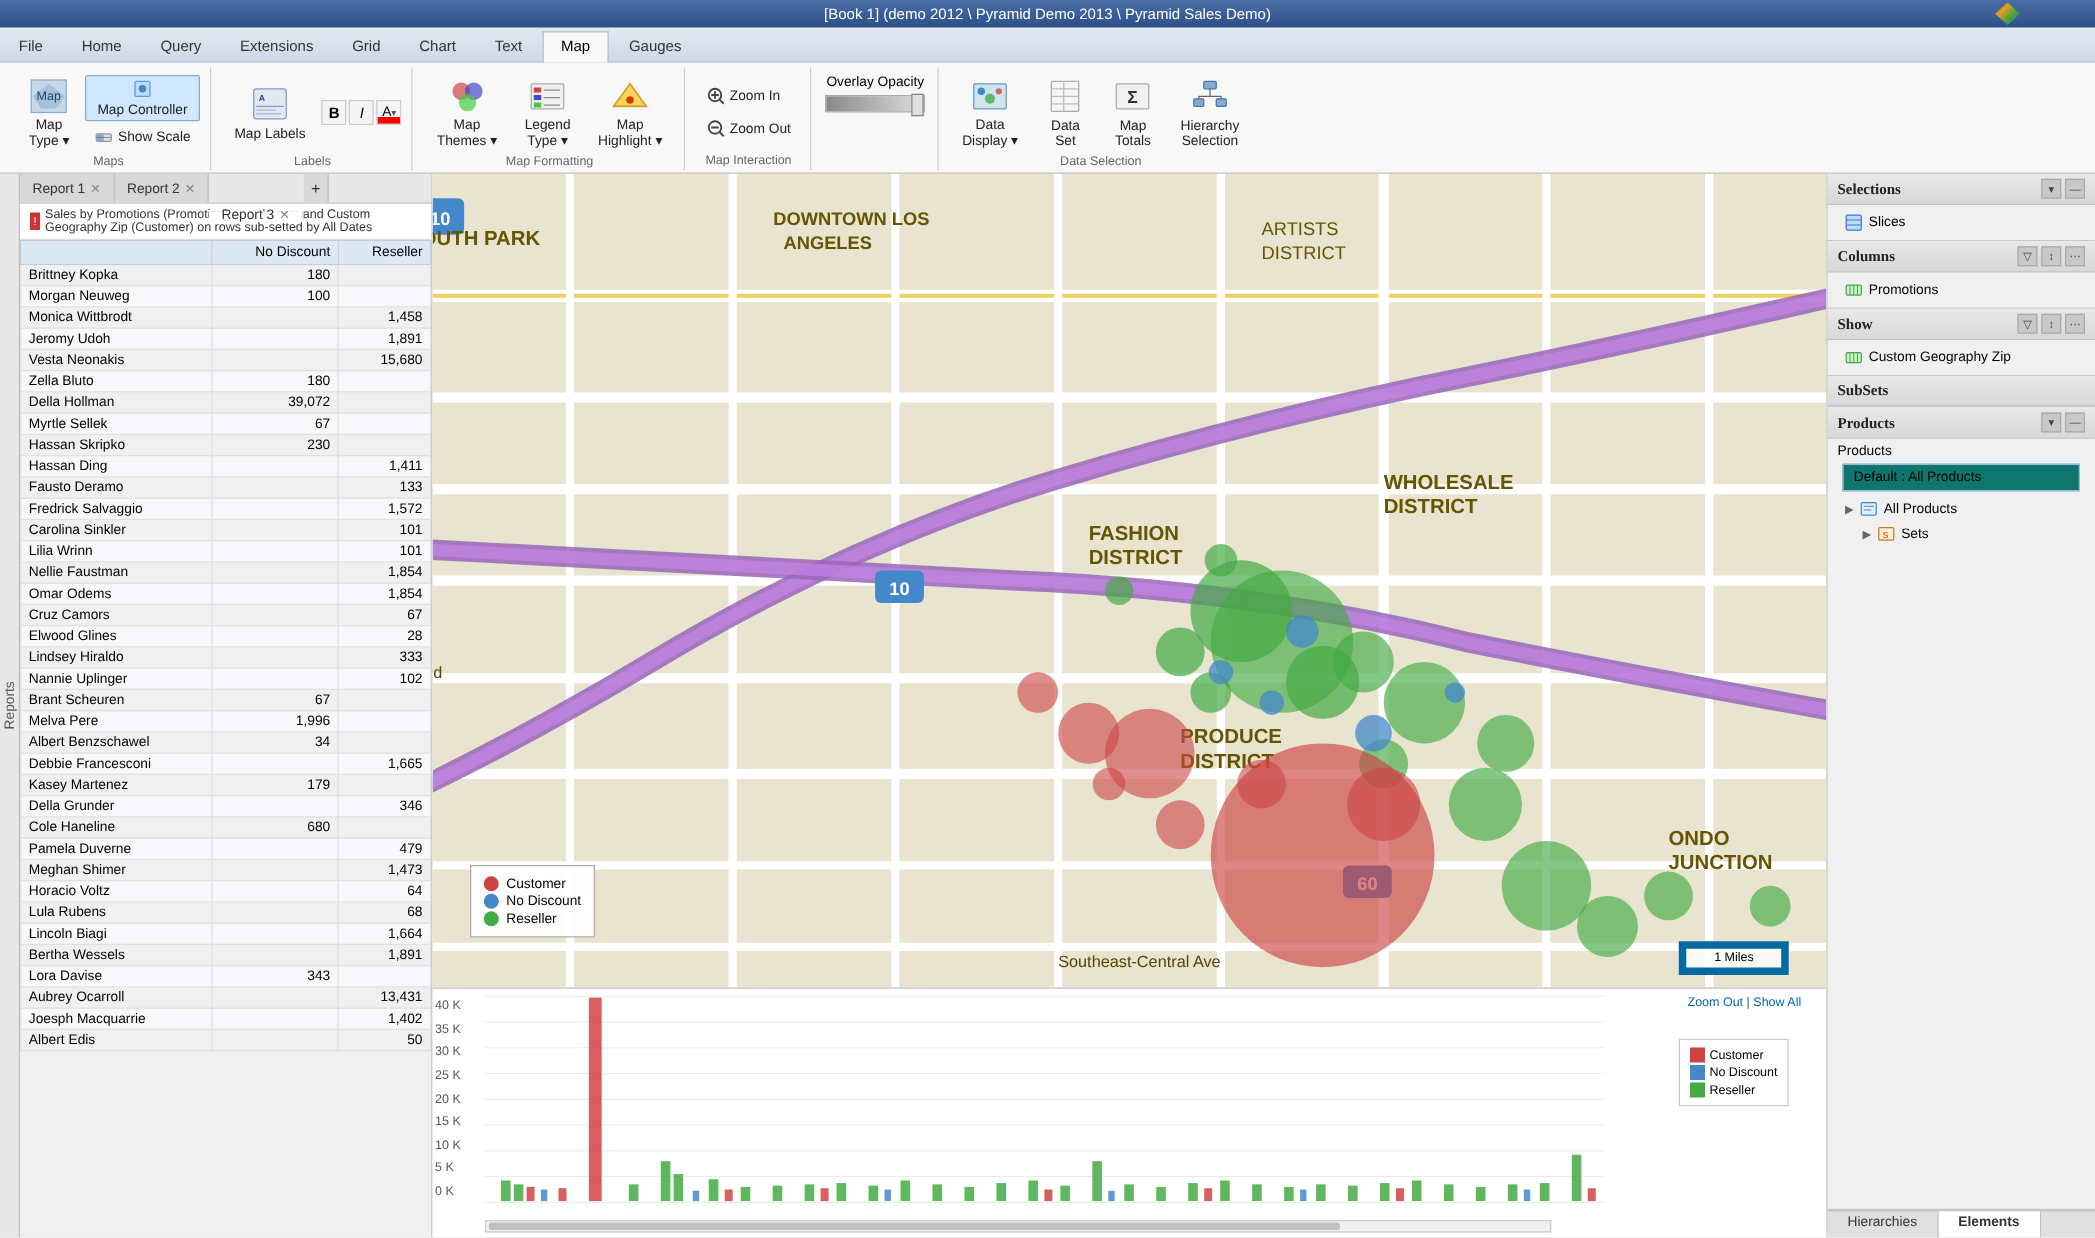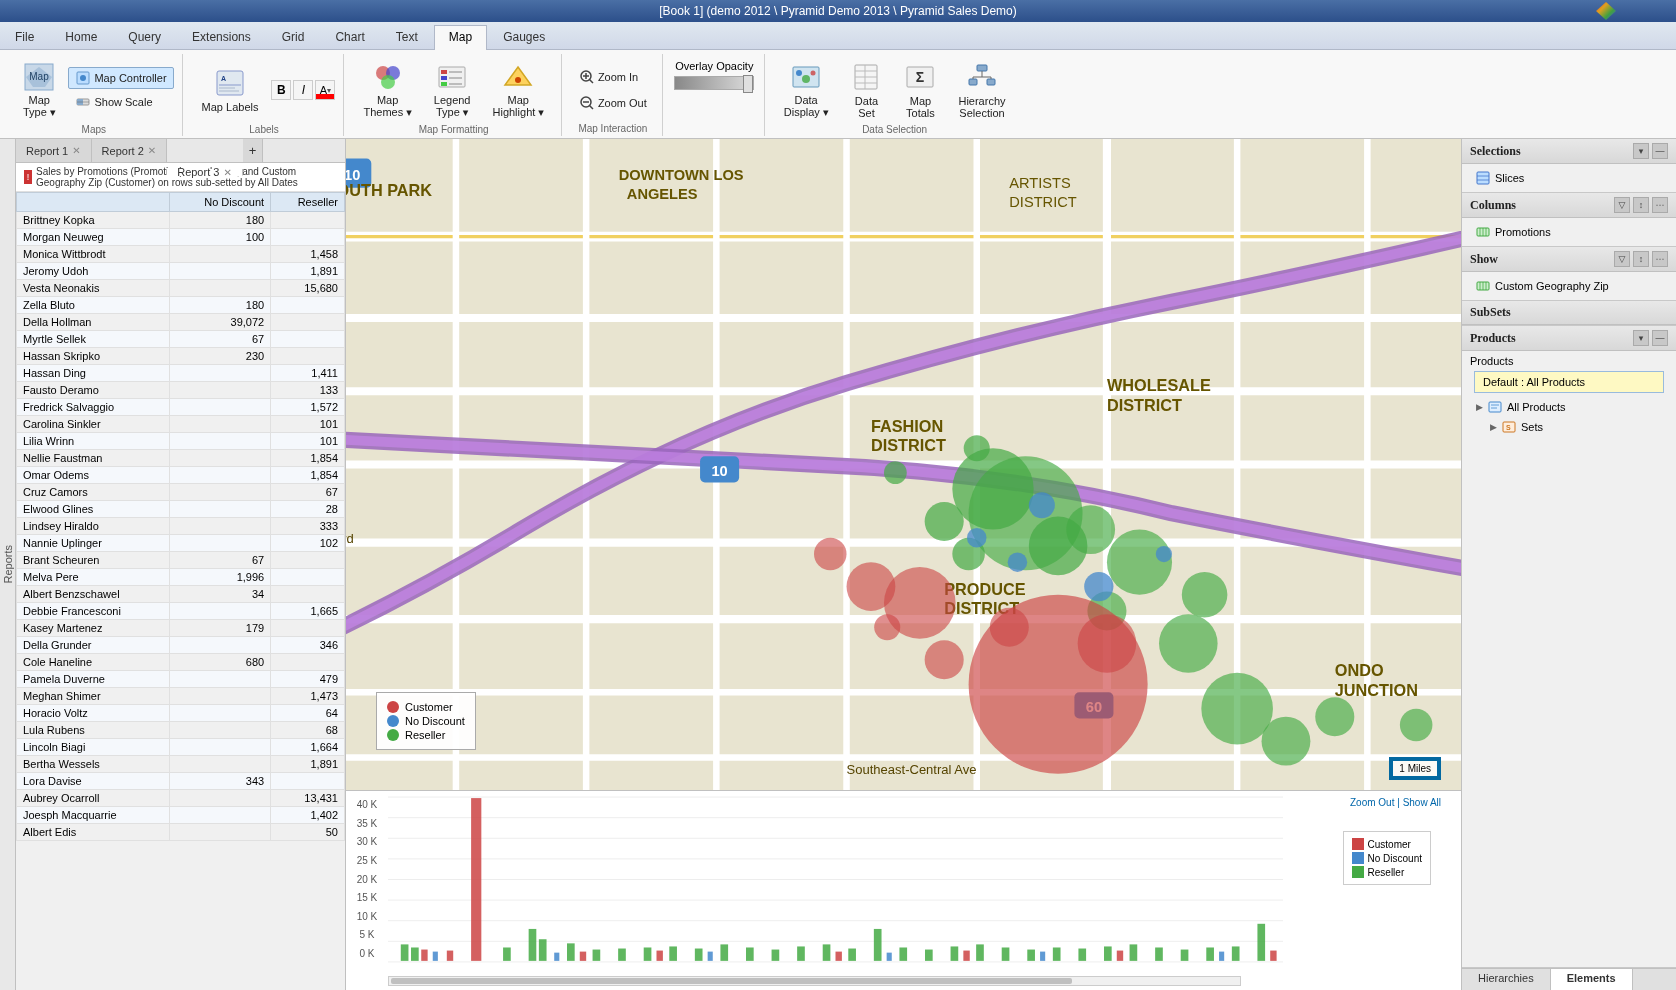--- a/index.html
+++ b/index.html
@@ -111,21 +111,21 @@
       align-items: center;
       gap: 3px;
       padding: 2px 6px;
       cursor: pointer;
       border: 1px solid transparent;
       border-radius: 2px;
       font-size: 11px;
       color: #222;
       white-space: nowrap;
     }
-    .ribbon-btn-small.active-btn { background: #d0e8ff; border-color: #88aacc; }
+    .ribbon-btn-small.active-btn { background: #d0e8ff; border-color: #88aacc; flex-direction: column; }
     .ribbon-icon-small {
       width: 16px; height: 16px;
       display: flex; align-items: center; justify-content: center;
       font-size: 13px;
     }
     .ribbon-group-inner {
       display: flex;
       flex-direction: column;
       gap: 2px;
     }
@@ -306,44 +306,44 @@
       gap: 6px;
       margin: 2px 0;
     }
     .legend-dot {
       width: 12px; height: 12px;
       border-radius: 50%;
     }
     .scale-bar {
       position: absolute;
       bottom: 10px;
-      right: 20px;
+      right: 30px;
       background: rgba(255,255,255,0.8);
-      padding: 2px 6px;
+      padding: 2px 22px;
       font-size: 10px;
-      border: 4px solid #0369a1;
+      border: 6px solid #0369a1;
     }
     #mini-chart {
       height: 200px;
       background: white;
       border-top: 1px solid #c0c0c0;
       position: relative;
       overflow: hidden;
     }
     .chart-labels-y {
       position: absolute;
       left: 2px;
       top: 8px;
       display: flex;
       flex-direction: column;
       justify-content: space-between;
       height: 160px;
       font-size: 10px;
       color: #555;
-      text-align: center;
+      text-align: left;
       width: 38px;
     }
     .chart-zoom-controls {
       position: absolute;
       right: 20px;
       top: 6px;
       font-size: 10px;
       color: #0066aa;
       cursor: pointer;
     }
@@ -409,21 +409,21 @@
     .item-icon-green { color: #228833; }
     .item-icon-orange { color: #cc6600; }
     .subitem {
       padding-left: 20px;
     }
     .expand-arrow {
       font-size: 9px;
       color: #666;
     }
     .products-default-row {
-      background: #fef9c3;
+      background: #0f766e;
       border: 1px solid #99bbdd;
       padding: 4px 8px;
       margin: 4px;
       font-size: 11px;
       cursor: pointer;
     }
 
     
     #bottom-tabs {
       display: flex;

